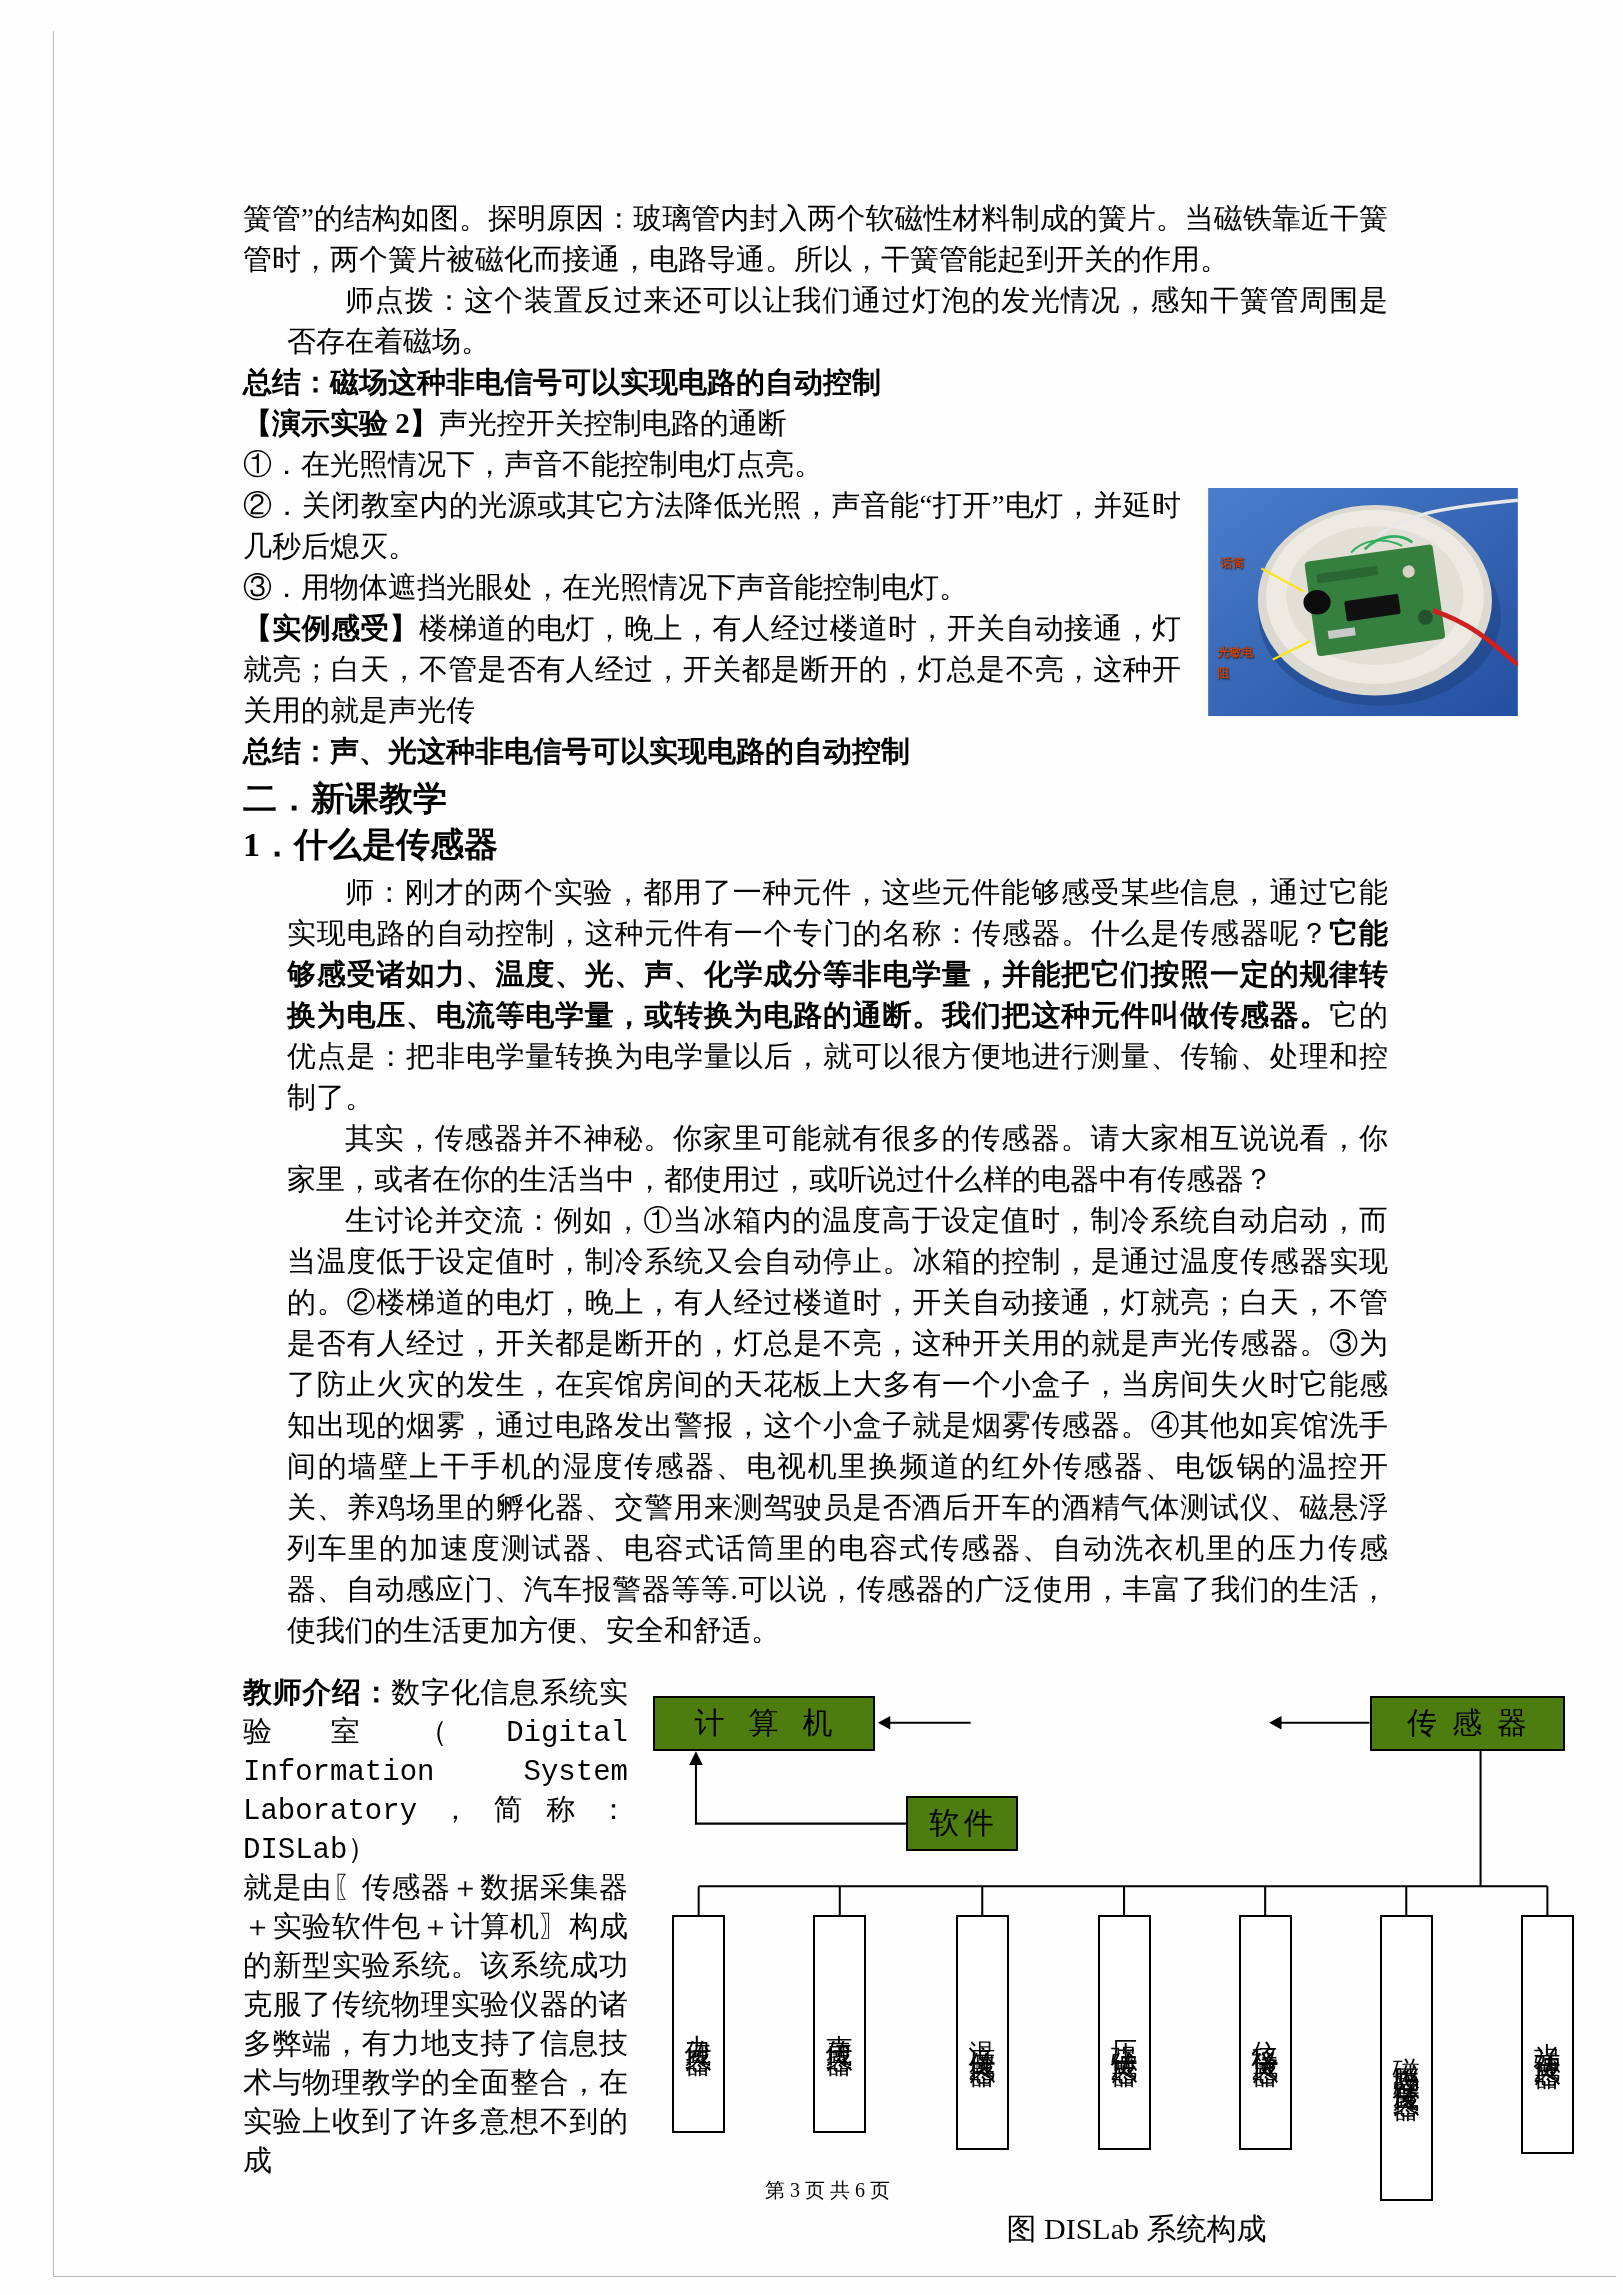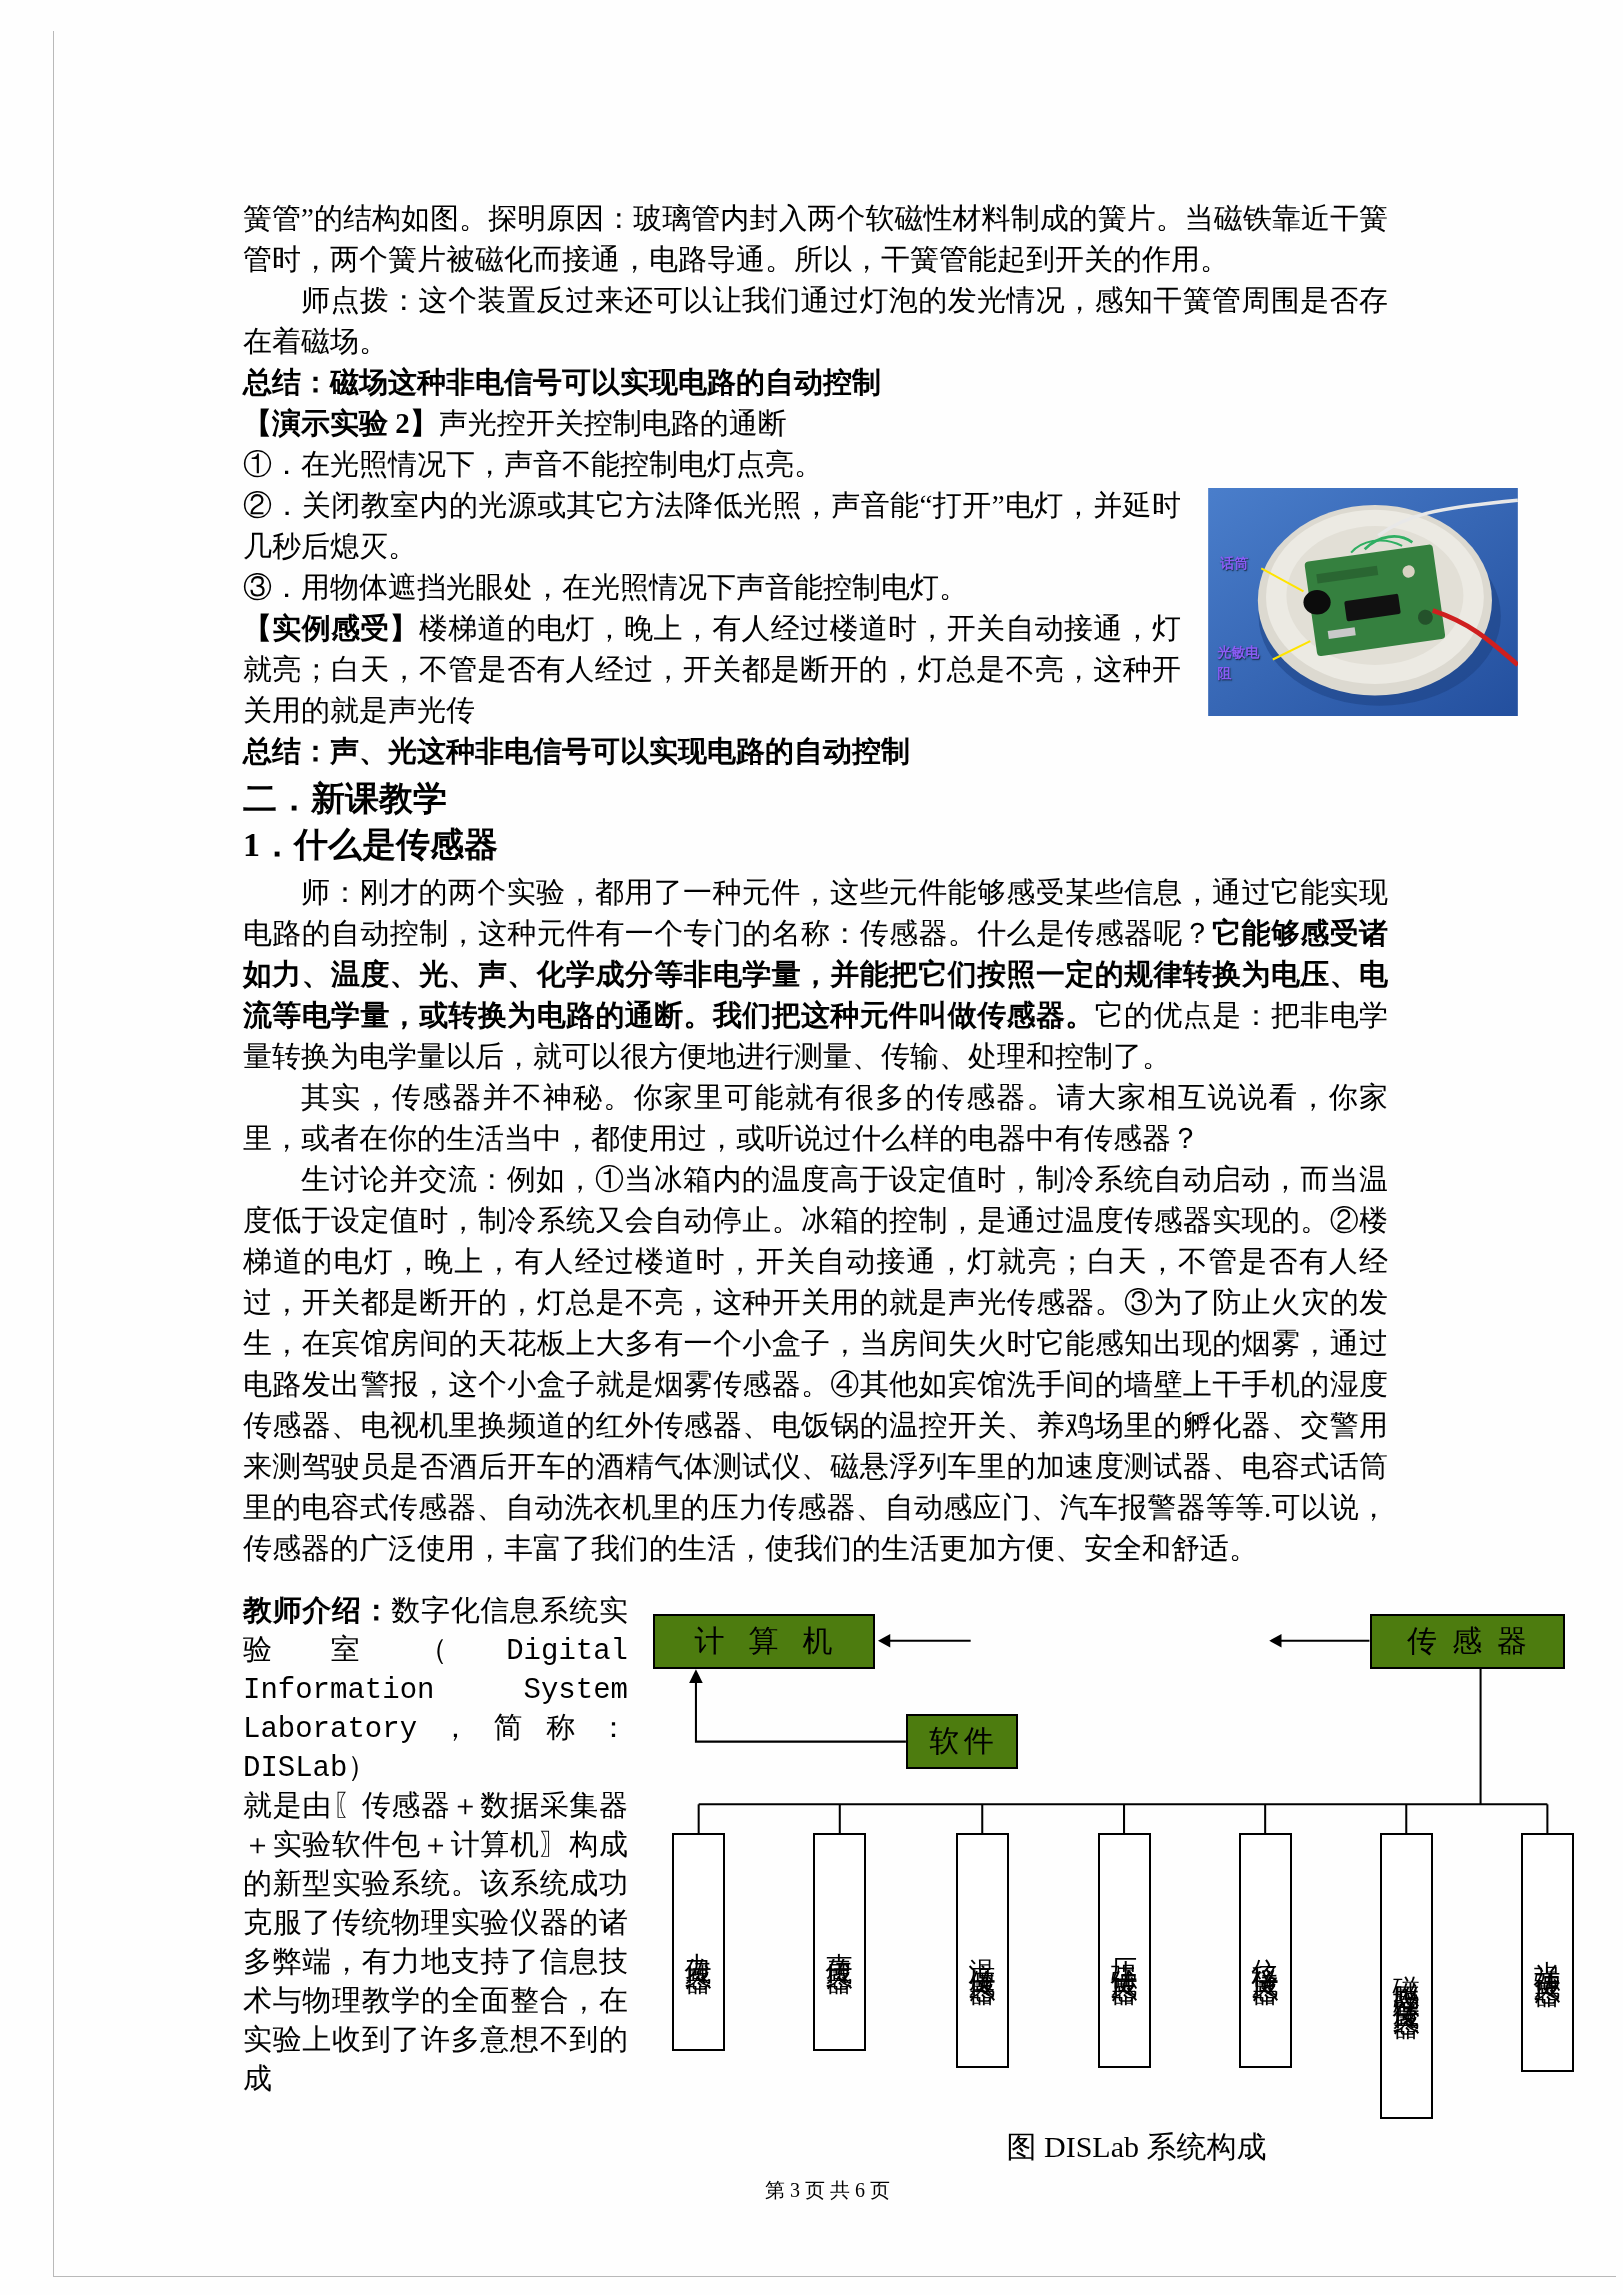--- a/index.html
+++ b/index.html
@@ -10,28 +10,28 @@
     background:#fefefe;
     font-family:"Liberation Serif","DejaVu Serif",serif;
     color:#000;
     overflow:hidden;
   }
   .edge-left { position:absolute; left:53px; top:31px; width:1.4px; height:2246px; background:#b9b9b9; }
   .edge-bottom { position:absolute; left:53px; top:2276px; width:1563px; height:1.4px; background:#b9b9b9; }
   .content { position:absolute; left:243px; top:198px; width:1145px; }
   .t { font-size:29px; line-height:41px; text-align:justify; }
   .t2 { font-size:29px; line-height:39px; text-align:justify;font-family:Liberation Mono, monospace; }
-  .ind { text-indent:2em; }
+  .ind { text-indent:2em;margin-left:44px; }
   .b { font-weight:bold; }
   h2 { font-size:34px; line-height:45px; font-weight:bold; margin:4.1px 0 1.4px; }
   h3 { font-size:34px; line-height:45px; font-weight:bold; margin:1.4px 0 4.1px; }
 
   .photo { float:right; width:310px; height:228px; margin:44px -130px 41px 27px; position:relative; }
   .photo svg { display:block; }
-  .plabel { position:absolute; color:#8b5cf6; font-weight:bold; font-size:14px; line-height:20.5px;
+  .plabel { position:absolute; color:#c2410c; font-weight:bold; font-size:12px; line-height:20.5px;
             font-family:"Liberation Sans","DejaVu Sans",sans-serif; text-shadow:0.7px 0.7px 1.4px #123; }
   .plabel-mic { left:12.3px; top:65px; }
   .plabel-ldr { left:9.5px; top:154px; width:42px; word-break:break-all; }
 
   .bottom { display:flex; margin-top:24.5px; }
   .leftcol { width:385px; flex-shrink:0; }
   .diagram { position:relative; width:968px; height:573px; margin-left:24.5px; margin-top:8.2px; flex-shrink:0; }
   .dlines { position:absolute; left:0; top:0; }
   .dbox { position:absolute; border:2px solid #000; background:#4d7c0f; display:flex; align-items:center; justify-content:center; font-size:30px; }
   .box-computer { left:0; top:12.3px; width:222px; height:55px; letter-spacing:0.8em; text-indent:0.8em; }

